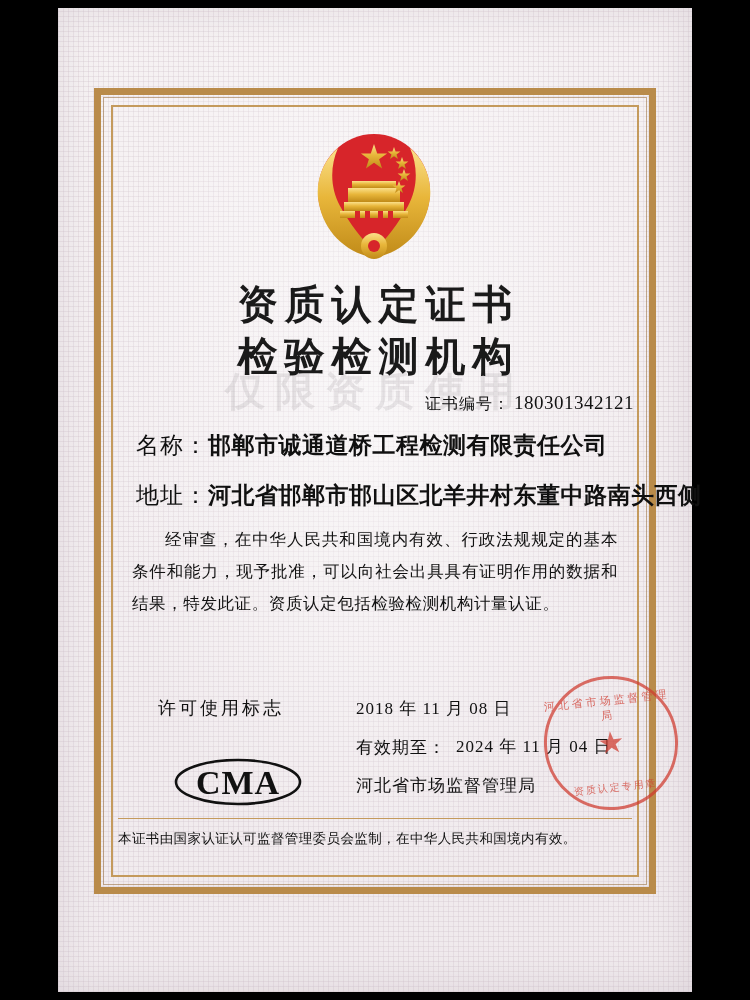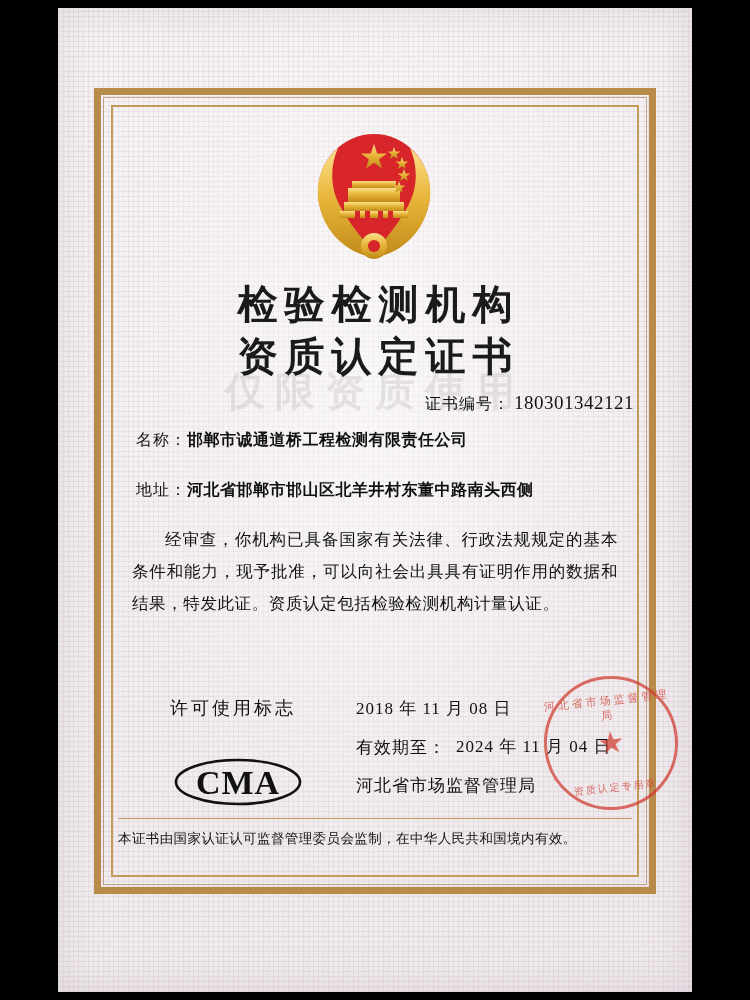--- a/index.html
+++ b/index.html
@@ -129,21 +129,21 @@
     font-family: "Liberation Serif", "DejaVu Serif", serif;
     font-size: 19px;
     letter-spacing: 0.5px;
     font-weight: normal;
     margin-left: 4px;
   }
 
   .field-row {
     position: absolute;
     left: 26px;
-    font-size: 16px;
+    font-size: 23px;
     color: #101010;
     white-space: nowrap;
     font-weight: bold;
   }
   .field-row .label { letter-spacing: 1px; font-weight: normal; }
   .field-row .value { letter-spacing: 0.5px; }
   .row-name { top: 326px; }
   .row-addr { top: 376px; }
 
   .body-text {
@@ -155,21 +155,21 @@
     line-height: 32px;
     color: #111;
     text-align: justify;
     text-indent: 33px;
     letter-spacing: 0.6px;
   }
 
   
   .mark-label {
     position: absolute;
-    left: 60px;
+    left: 48px;
     top: 592px;
     font-size: 18px;
     letter-spacing: 3px;
     color: #111;
     text-align: right;
   }
   .cma-wrap {
     position: absolute;
     left: 62px;
     top: 652px;
@@ -307,37 +307,37 @@
             <polygon points="74,18 77.2,27.4 87.1,27.4 79.1,33.2 82.1,42.6 74,36.8 65.9,42.6 68.9,33.2 60.9,27.4 70.8,27.4"></polygon>
             <polygon points="94,21 95.6,25.6 100.4,25.6 96.5,28.4 98,33 94,30.2 90,33 91.5,28.4 87.6,25.6 92.4,25.6"></polygon>
             <polygon points="102,31 103.6,35.6 108.4,35.6 104.5,38.4 106,43 102,40.2 98,43 99.5,38.4 95.6,35.6 100.4,35.6"></polygon>
             <polygon points="104,43 105.6,47.6 110.4,47.6 106.5,50.4 108,55 104,52.2 100,55 101.5,50.4 97.6,47.6 102.4,47.6"></polygon>
             <polygon points="99,55 100.6,59.6 105.4,59.6 101.5,62.4 103,67 99,64.2 95,67 96.5,62.4 92.6,59.6 97.4,59.6"></polygon>
           </g>
         </svg>
       </div>
 
       <div class="title-block">
+        <div class="title-line">资质认定证书</div>
         <div class="title-line">检验检测机构</div>
-        <div class="title-line">资质认定证书</div>
       </div>
 
       <div class="cert-no-row">
         <span class="cert-no-label">证书编号：</span><span class="cert-no-value">180301342121</span>
       </div>
 
       <div class="field-row row-name">
         <span class="label">名称：</span><span class="value">邯郸市诚通道桥工程检测有限责任公司</span>
       </div>
 
       <div class="field-row row-addr">
         <span class="label">地址：</span><span class="value">河北省邯郸市邯山区北羊井村东董中路南头西侧</span>
       </div>
 
-      <div class="body-text">经审查，你机构已具备国家有关法律、行政法规规定的基本条件和能力，现予批准，可以向社会出具具有证明作用的数据和结果，特发此证。资质认定包括检验检测机构计量认证。</div>
+      <div class="body-text">经审查，在中华人民共和国境内有效、行政法规规定的基本条件和能力，现予批准，可以向社会出具具有证明作用的数据和结果，特发此证。资质认定包括检验检测机构计量认证。</div>
 
       <div class="mark-label">许可使用标志</div>
 
       <div class="cma-wrap">
         <svg viewBox="0 0 132 52" xmlns="http://www.w3.org/2000/svg" aria-hidden="true">
           <ellipse cx="66" cy="26" rx="62" ry="22" fill="none" stroke="#111" stroke-width="2.6"></ellipse>
           <text x="66" y="38" text-anchor="middle" font-family="Liberation Serif, DejaVu Serif, serif" font-size="34" font-weight="bold" fill="#111" letter-spacing="1">CMA</text>
         </svg>
       </div>
 

